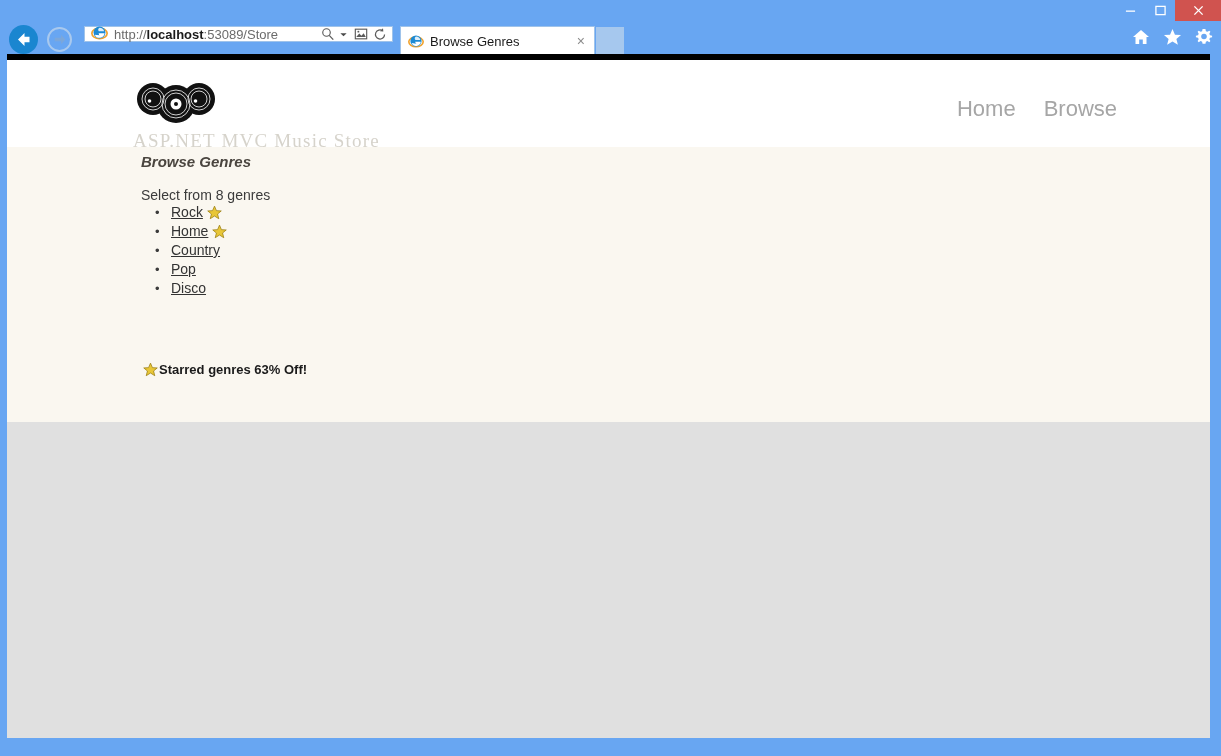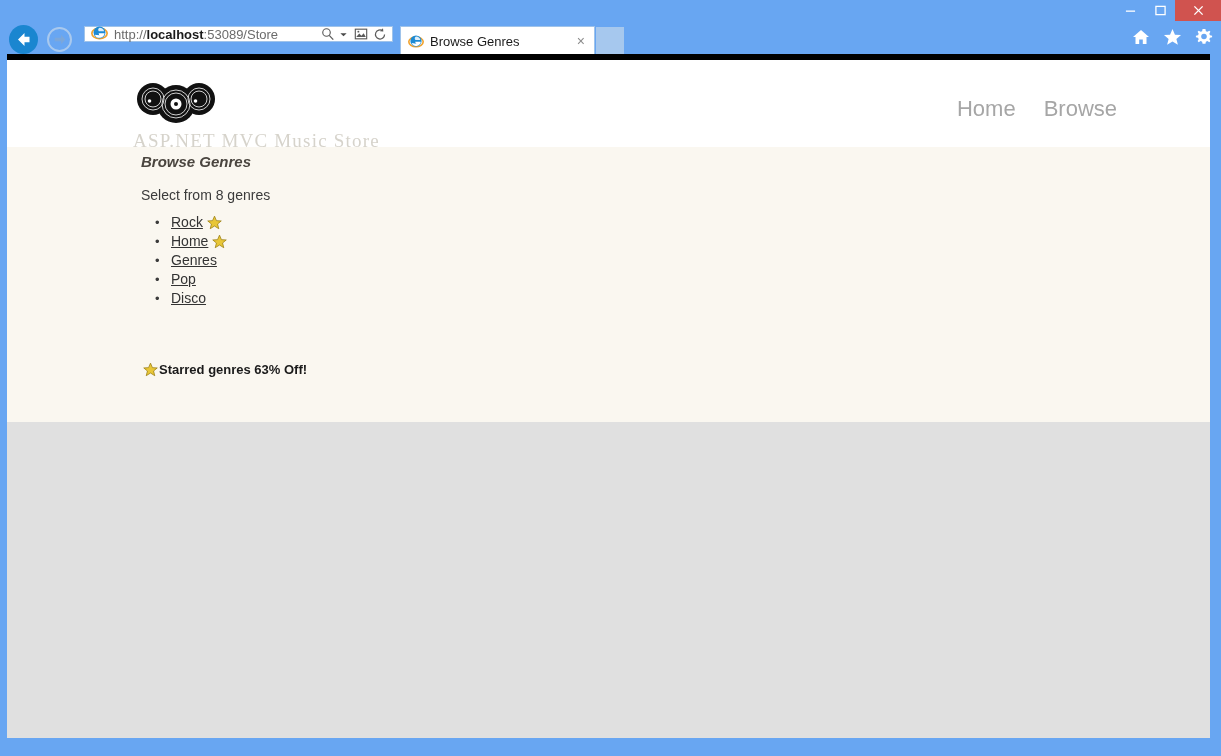--- a/index.html
+++ b/index.html
@@ -232,21 +232,21 @@
     color: #4a453f;
   }
   #select-text {
     position: absolute;
     left: 134px; top: 40px;
     font-size: 14px;
     color: #3b3b3b;
   }
   #genre-list {
     position: absolute;
-    left: 134px; top: 66px;
+    left: 134px; top: 56px;
     margin: 0;
     padding: 0 0 0 30px;
     list-style: none;
   }
   #genre-list li {
     height: 19px;
     line-height: 19px;
     font-size: 14px;
     position: relative;
     white-space: nowrap;
@@ -442,21 +442,21 @@
       <div id="page-title">Browse Genres</div>
       <div id="select-text">Select from 8 genres</div>
 
       <ul id="genre-list">
           <li><a class="genre-link">Rock</a><span class="star-wrap"><svg width="15" height="15" viewBox="0 0 20 19">
                 <path d="M10 1 L12.6 7 L19 7.4 L14.1 11.5 L15.7 17.8 L10 14.2 L4.3 17.8 L5.9 11.5 L1 7.4 L7.4 7 Z" fill="#e8c637" stroke="#9a7d10" stroke-width="1"></path>
               </svg></span></li>
           <li><a class="genre-link">Home</a><span class="star-wrap"><svg width="15" height="15" viewBox="0 0 20 19">
                 <path d="M10 1 L12.6 7 L19 7.4 L14.1 11.5 L15.7 17.8 L10 14.2 L4.3 17.8 L5.9 11.5 L1 7.4 L7.4 7 Z" fill="#e8c637" stroke="#9a7d10" stroke-width="1"></path>
               </svg></span></li>
-          <li><a class="genre-link">Genres</a></li>
+          <li><a class="genre-link">Country</a></li>
           <li><a class="genre-link">Pop</a></li>
           <li><a class="genre-link">Disco</a></li>
         </ul>
 
       <div id="promo-note">
         <span class="star-wrap">
           <svg width="15" height="15" viewBox="0 0 20 19">
             <path d="M10 1 L12.6 7 L19 7.4 L14.1 11.5 L15.7 17.8 L10 14.2 L4.3 17.8 L5.9 11.5 L1 7.4 L7.4 7 Z" fill="#e8c637" stroke="#9a7d10" stroke-width="1"></path>
           </svg>
         </span>

